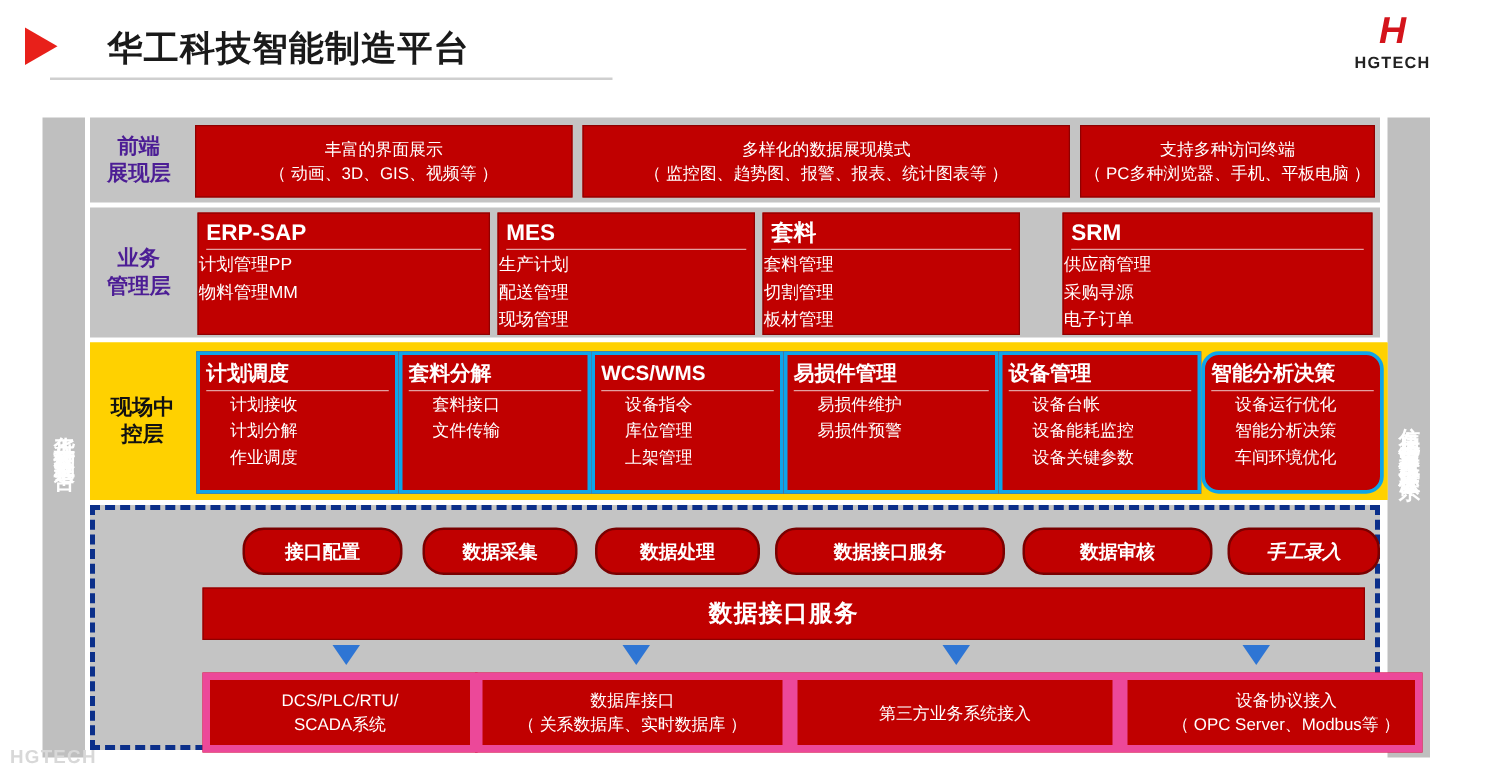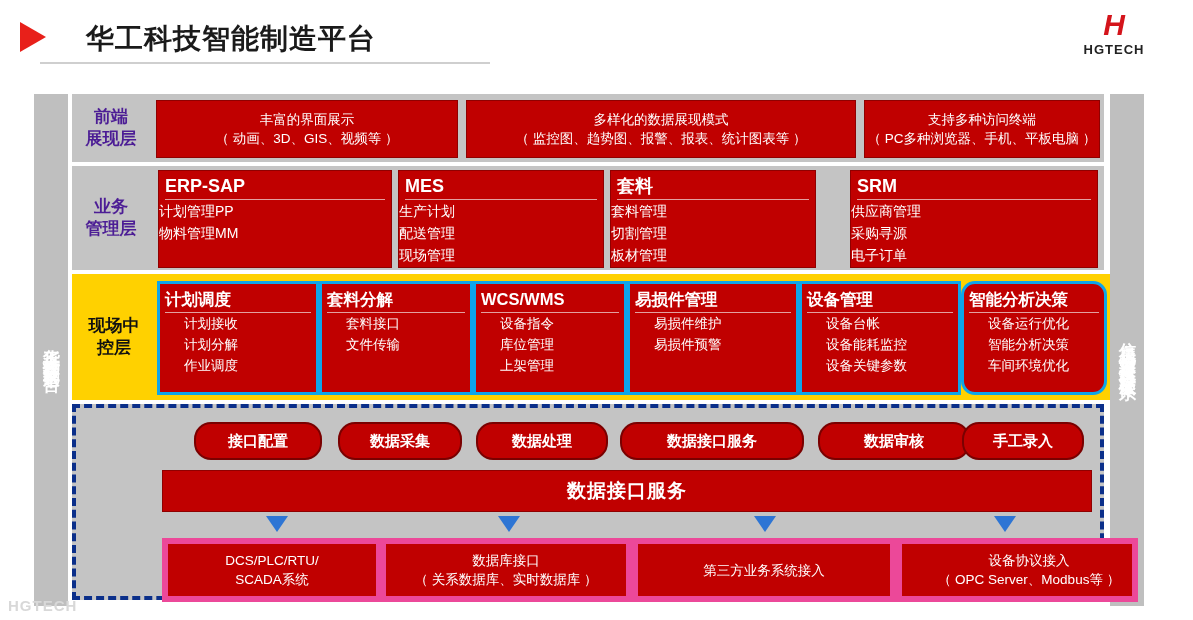--- a/index.html
+++ b/index.html
@@ -229,21 +229,21 @@
     </div>
 
     <div class="row" id="row4">
       <div class="row-body" style="left:78px;">
 
         <div class="cyl" style="left:40px;width:124px;">接口配置</div>
         <div class="cyl" style="left:184px;width:120px;">数据采集</div>
         <div class="cyl" style="left:322px;width:128px;">数据处理</div>
         <div class="cyl" style="left:466px;width:180px;">数据接口服务</div>
         <div class="cyl" style="left:664px;width:148px;">数据审核</div>
-        <div class="cyl" style="left:808px;width:118px;">手工录入</div>
+        <div class="cyl" style="left:828px;width:118px;font-style:italic;">手工录入</div>
 
         <div class="bus">数据接口服务</div>
 
         <div class="arrow" style="left:112px;"></div>
         <div class="arrow" style="left:344px;"></div>
         <div class="arrow" style="left:600px;"></div>
         <div class="arrow" style="left:840px;"></div>
 
         <div class="src" style="left:8px;width:208px;">
           <div class="line">DCS/PLC/RTU/</div>

